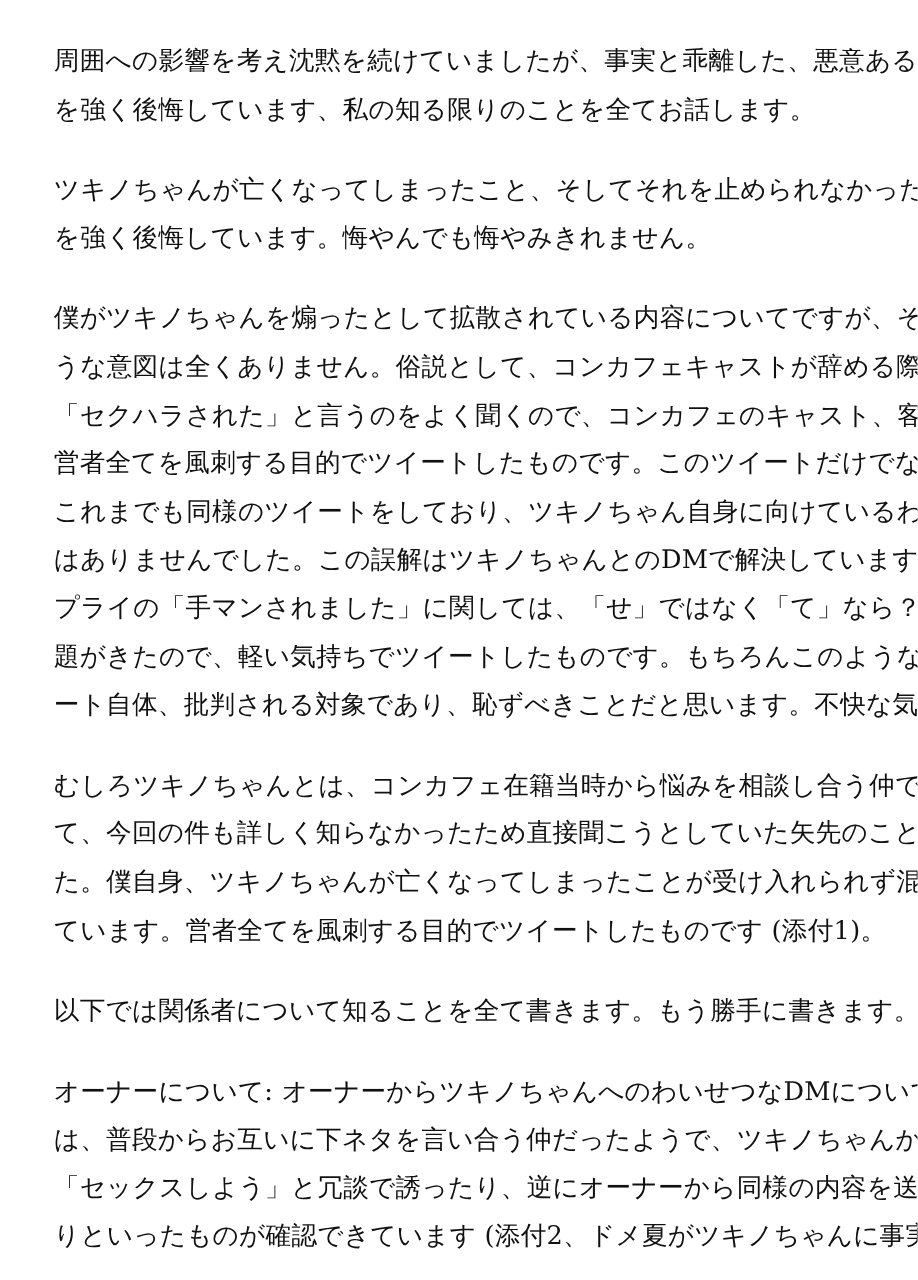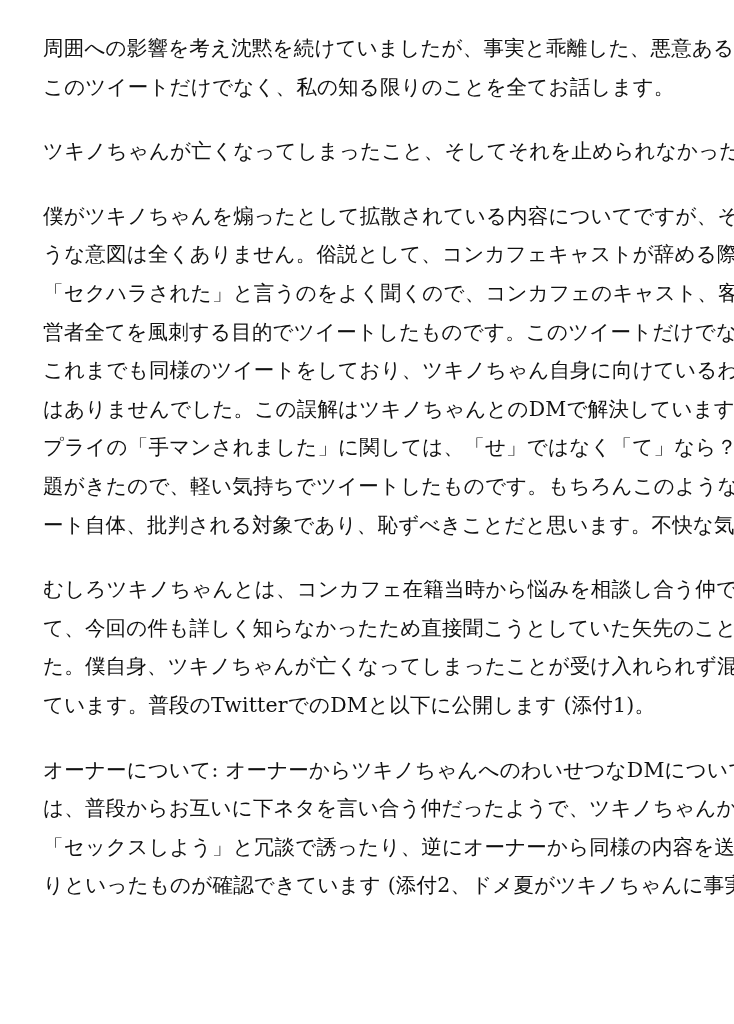--- a/index.html
+++ b/index.html
@@ -12,41 +12,45 @@
   }
   .line { display:block; white-space:nowrap; height:38.6px; }
   .para { margin:0 0 26px 0; }
 </style>
 </head>
 <body>
 
 <div class="doc">
   <div class="para">
     <span class="line">周囲への影響を考え沈黙を続けていましたが、事実と乖離した、悪意ある拡散</span>
-    <span class="line">このツイートだけでなく、私の知る限りのことを全てお話します。</span>
+    <span class="line">を強く後悔しています、私の知る限りのことを全てお話します。</span>
   </div>
   <div class="para">
     <span class="line">ツキノちゃんが亡くなってしまったこと、そしてそれを止められなかったこと</span>
+    <span class="line">を強く後悔しています。悔やんでも悔やみきれません。</span>
   </div>
   <div class="para">
     <span class="line">僕がツキノちゃんを煽ったとして拡散されている内容についてですが、そのよ</span>
     <span class="line">うな意図は全くありません。俗説として、コンカフェキャストが辞める際に</span>
     <span class="line">「セクハラされた」と言うのをよく聞くので、コンカフェのキャスト、客、経</span>
     <span class="line">営者全てを風刺する目的でツイートしたものです。このツイートだけでなく、</span>
     <span class="line">これまでも同様のツイートをしており、ツキノちゃん自身に向けているわけで</span>
     <span class="line">はありませんでした。この誤解はツキノちゃんとのDMで解決しています。リ</span>
     <span class="line">プライの「手マンされました」に関しては、「せ」ではなく「て」なら？とお</span>
     <span class="line">題がきたので、軽い気持ちでツイートしたものです。もちろんこのようなツイ</span>
     <span class="line">ート自体、批判される対象であり、恥ずべきことだと思います。不快な気持ち</span>
   </div>
   <div class="para">
     <span class="line">むしろツキノちゃんとは、コンカフェ在籍当時から悩みを相談し合う仲でし</span>
     <span class="line">て、今回の件も詳しく知らなかったため直接聞こうとしていた矢先のことでし</span>
     <span class="line">た。僕自身、ツキノちゃんが亡くなってしまったことが受け入れられず混乱し</span>
-    <span class="line">ています。普段のTwitterでのDMと以下に公開します (添付1)。</span>
+    <span class="line">ています。営者全てを風刺する目的でツイートしたものです (添付1)。</span>
+  </div>
+  <div class="para">
+    <span class="line">以下では関係者について知ることを全て書きます。もう勝手に書きます。</span>
   </div>
   <div class="para">
     <span class="line">オーナーについて: オーナーからツキノちゃんへのわいせつなDMについて</span>
     <span class="line">は、普段からお互いに下ネタを言い合う仲だったようで、ツキノちゃんから</span>
     <span class="line">「セックスしよう」と冗談で誘ったり、逆にオーナーから同様の内容を送った</span>
     <span class="line">りといったものが確認できています (添付2、ドメ夏がツキノちゃんに事実確</span>
 
   </div>
 </div>
 

